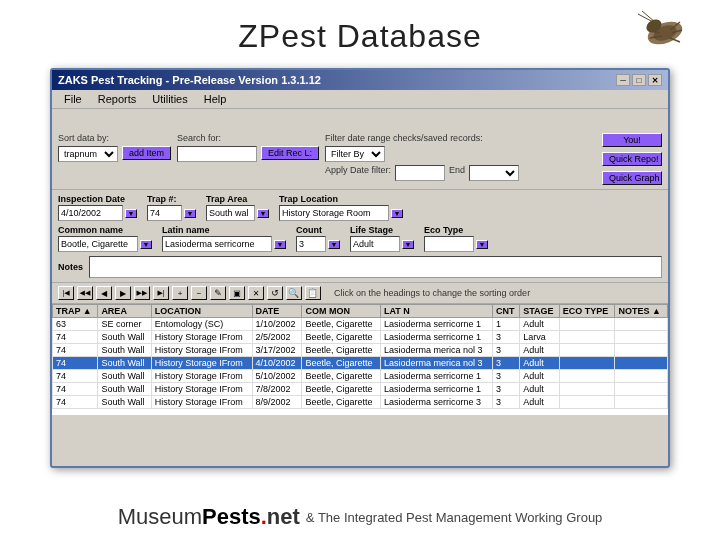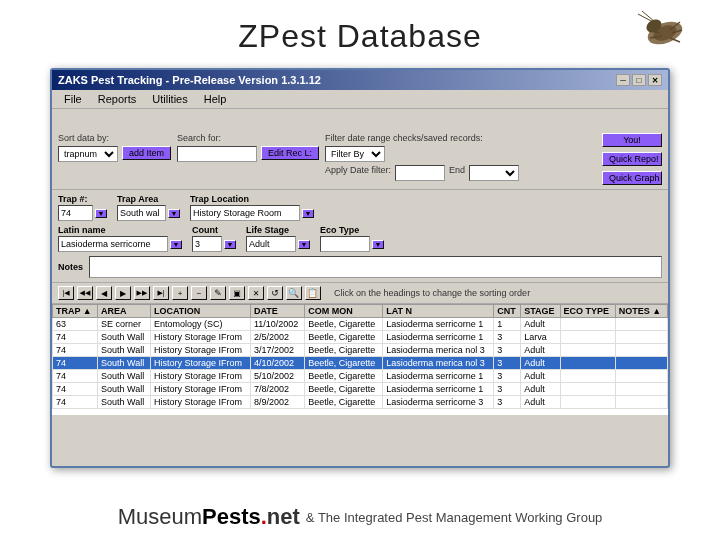--- a/index.html
+++ b/index.html
@@ -362,20 +362,27 @@
     <div class="toolbar-group" style="margin-left:auto">
       <button class="win-btn" style="width:60px">You!</button>
       <button class="win-btn" style="width:60px; margin-top:2px">Quick Repo!</button>
       <button class="win-btn" style="width:60px; margin-top:2px">Quick Graph</button>
     </div>
   </div>
 
   <div class="form-area">
     <div class="form-row">
 
+      <div class="form-field">
+        <span class="field-label">Inspection Date</span>
+        <div class="field-input-row">
+          <input class="win-input" type="text" style="width: 65px;" value="4/10/2002">
+          <button class="win-btn" style="width:12px;padding:0;font-size:7px">▼</button>
+        </div>
+      </div>
 
       <div class="form-field">
         <span class="field-label">Trap #:</span>
         <div class="field-input-row">
           <input class="win-input" type="text" style="width: 35px;" value="74">
           <button class="win-btn" style="width:12px;padding:0;font-size:7px">▼</button>
         </div>
       </div>
 
       <div class="form-field">
@@ -390,20 +397,27 @@
         <span class="field-label">Trap Location</span>
         <div class="field-input-row">
           <input class="win-input" type="text" style="width: 110px;" value="History Storage Room">
           <button class="win-btn" style="width:12px;padding:0;font-size:7px">▼</button>
         </div>
       </div>
     </div>
 
     <div class="form-row">
 
+      <div class="form-field">
+        <span class="field-label">Common name</span>
+        <div class="field-input-row">
+          <input class="win-input" type="text" style="width: 80px;" value="Bootle, Cigarette">
+          <button class="win-btn" style="width:12px;padding:0;font-size:7px">▼</button>
+        </div>
+      </div>
 
       <div class="form-field">
         <span class="field-label">Latin name</span>
         <div class="field-input-row">
           <input class="win-input" type="text" style="width: 110px;" value="Lasioderma serricorne">
           <button class="win-btn" style="width:12px;padding:0;font-size:7px">▼</button>
         </div>
       </div>
 
       <div class="form-field">
@@ -469,21 +483,21 @@
           <th>STAGE</th>
           <th>ECO TYPE</th>
           <th>NOTES ▲</th>
         </tr>
       </thead>
       <tbody id="table-body">
       <tr>
             <td>63</td>
             <td>SE corner</td>
             <td>Entomology (SC)</td>
-            <td>11/10/2002</td>
+            <td>1/10/2002</td>
             <td>Beetle, Cigarette</td>
             <td>Lasioderma serricorne 1</td>
             <td>1</td>
             <td>Adult</td>
             <td></td>
             <td></td>
           </tr>
           <tr>
             <td>74</td>
             <td>South Wall</td>

